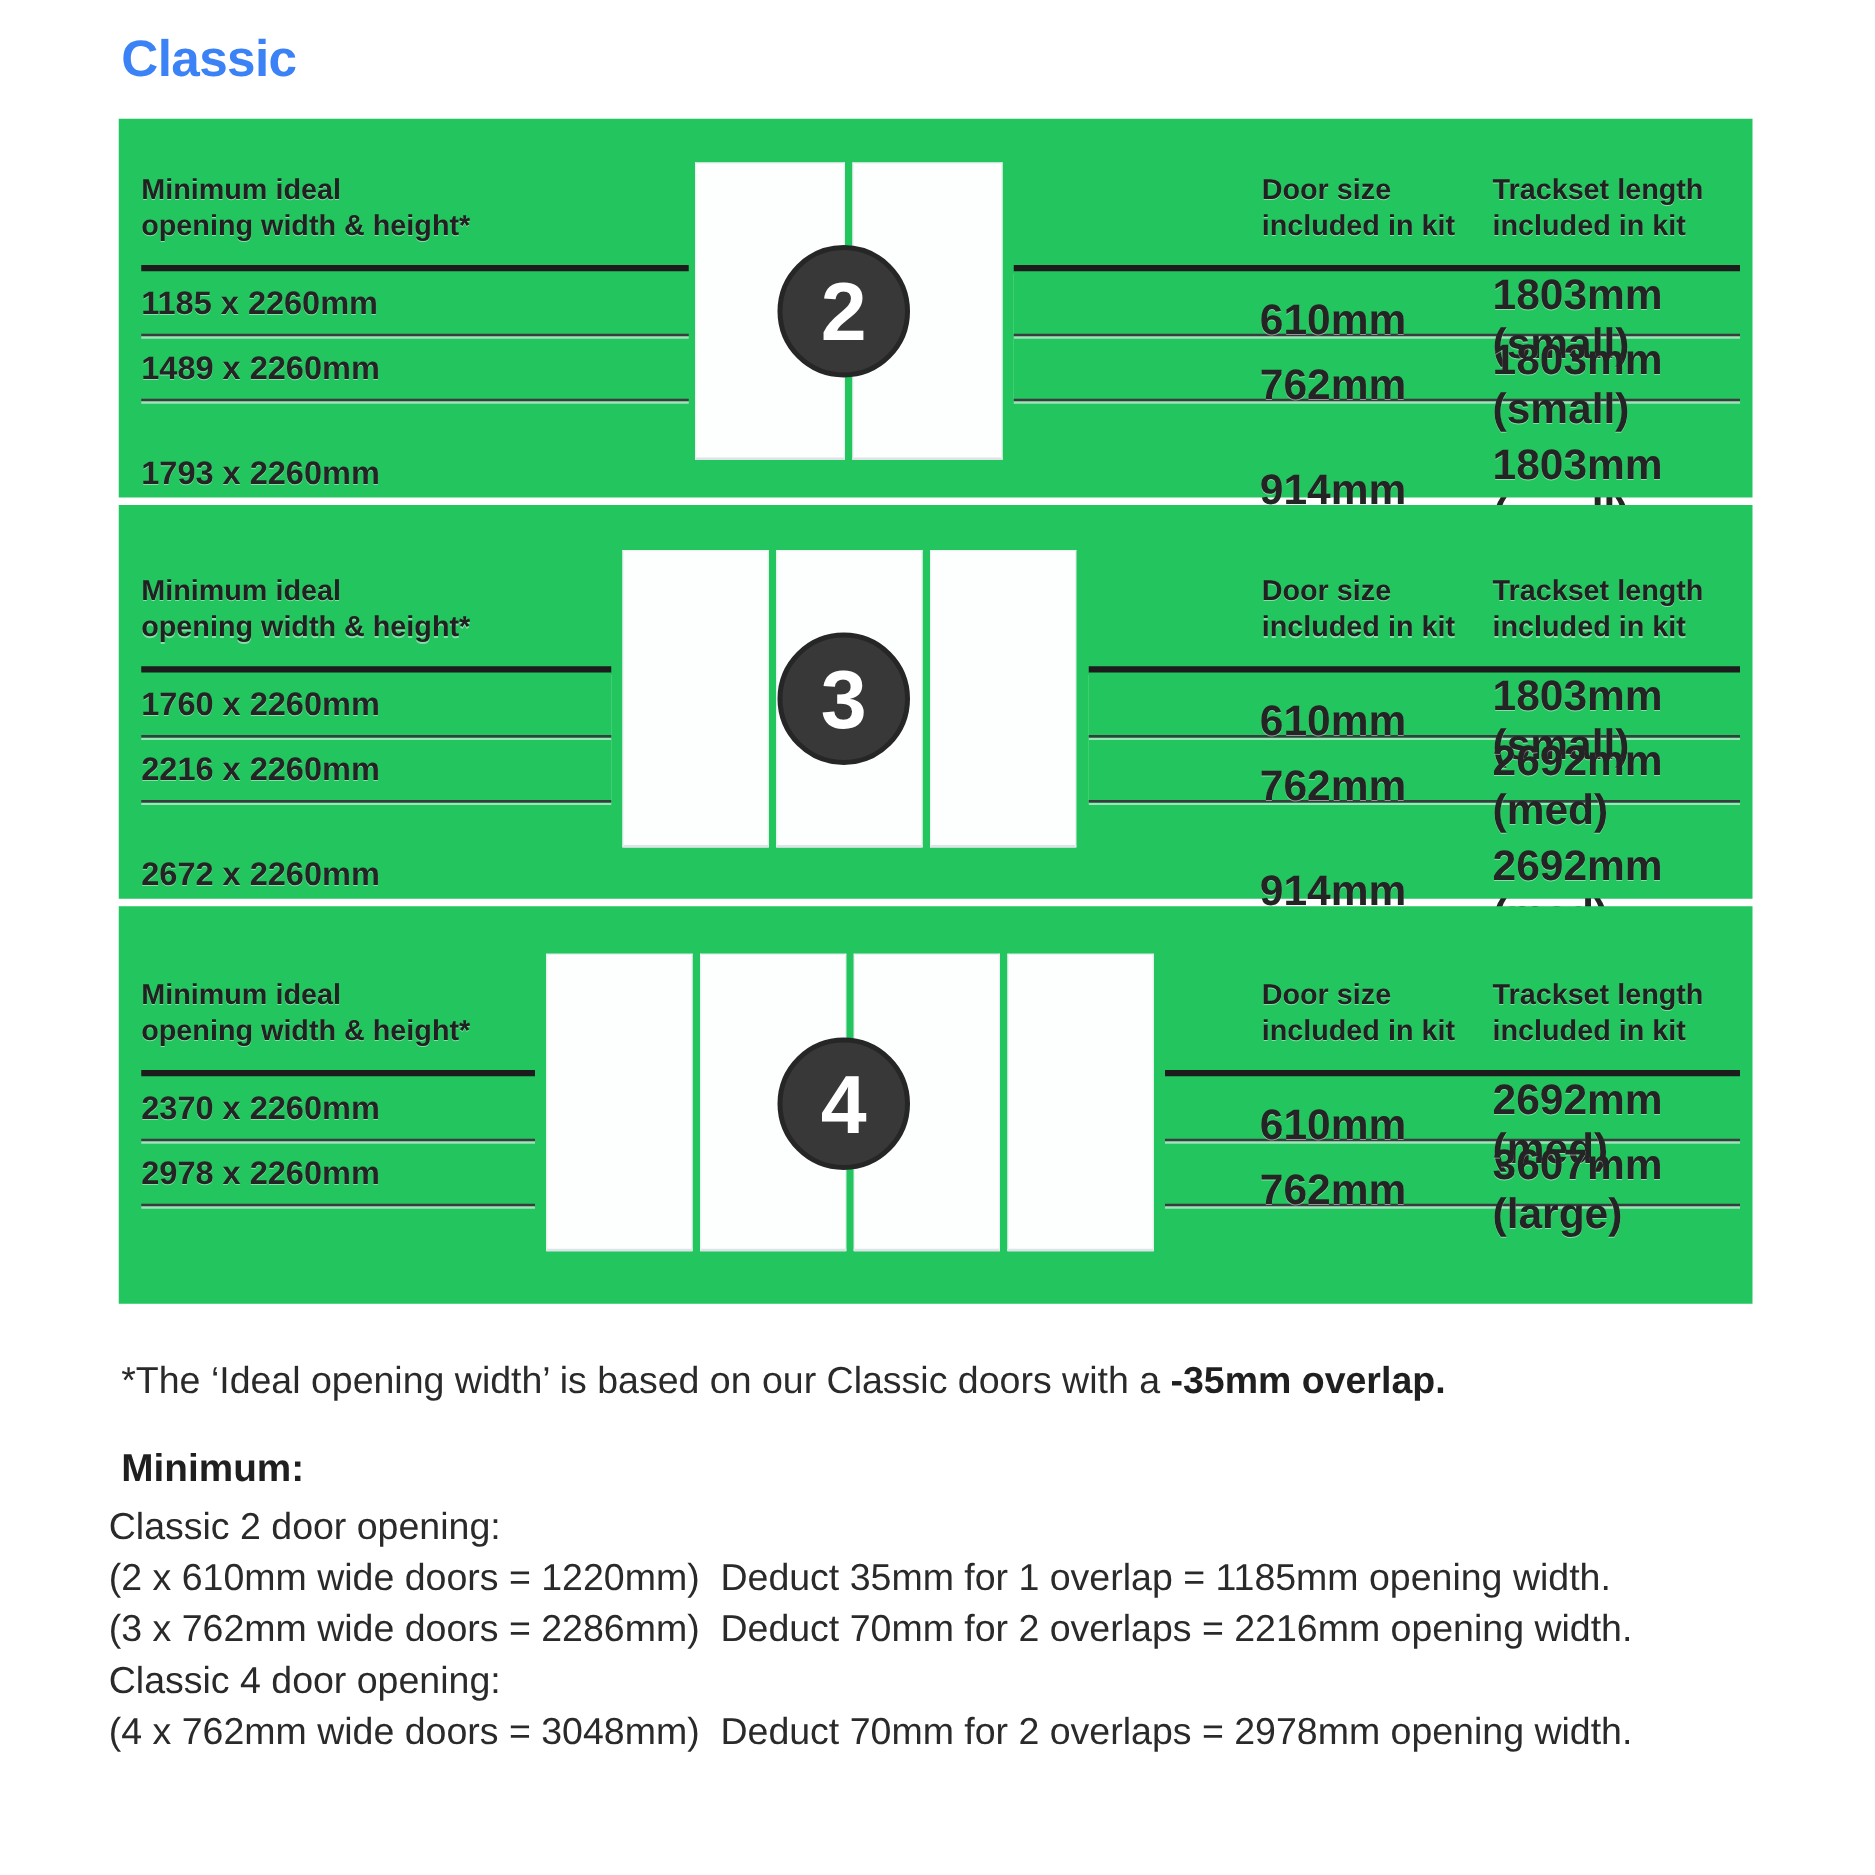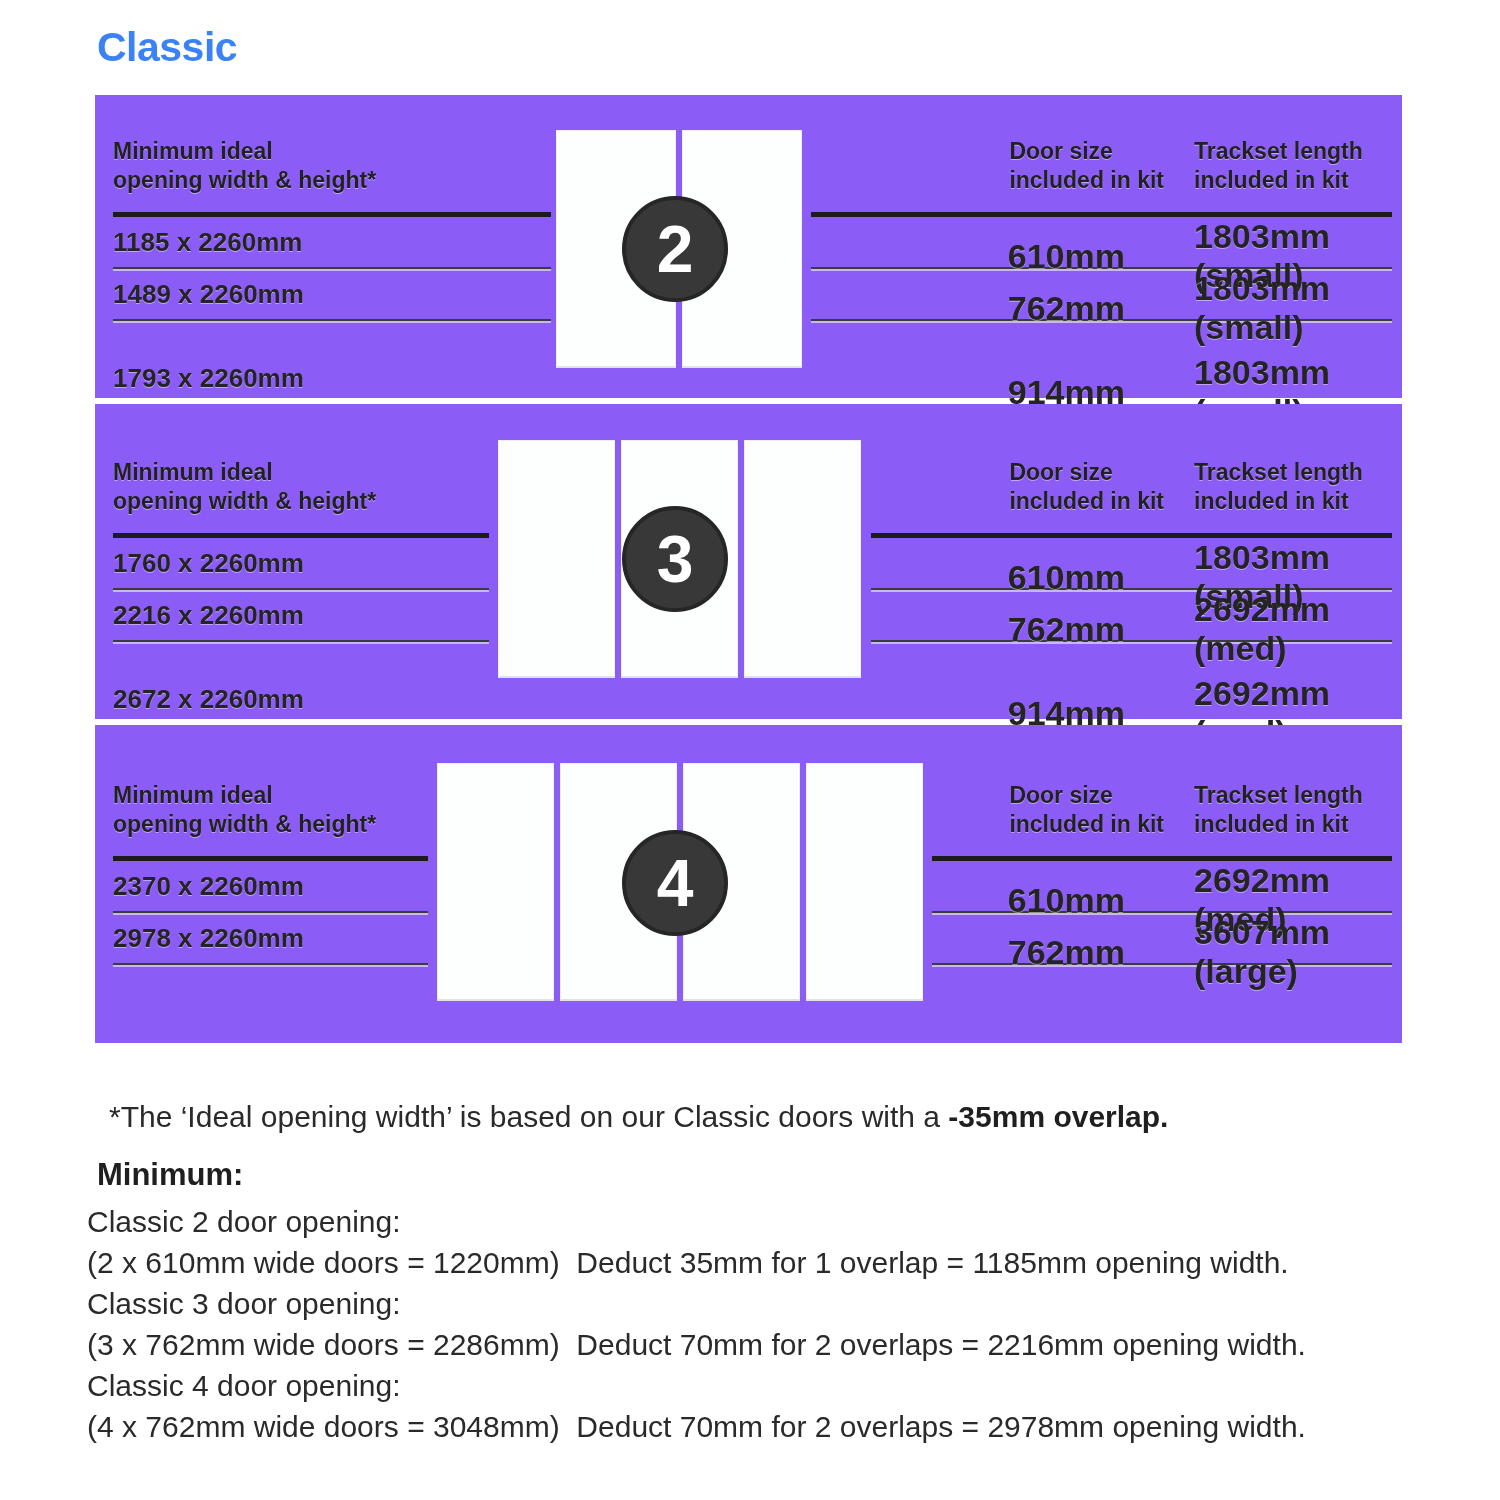--- a/index.html
+++ b/index.html
@@ -2,21 +2,21 @@
 <html><head>
 <meta charset="utf-8">
 <style>
   html,body{margin:0;padding:0;background:#fff;}
   .page{position:relative;width:1500px;height:1500px;background:#ffffff;overflow:hidden;
         font-family:"Liberation Sans","DejaVu Sans",sans-serif;color:#2a2a2a;}
 
   .title{position:absolute;left:97px;top:24px;margin:0;font-size:41px;font-weight:bold;color:#3b82f6;letter-spacing:-0.5px;}
 
   .panels{position:absolute;left:95px;top:95px;width:1307px;}
-  .panel{position:relative;background:#8b5cf6;}
+  .panel{position:relative;background:#22c55e;}
   .panel + .panel{margin-top:6px;}
   .panel-1{height:303px;--pad:42px;--lw:438px;--dl:461px;--dt:35px;--dw:246px;--rl:716px;--rw:581px;--bt:101px;}
   .panel-2{height:315px;--pad:54px;--lw:376px;--dl:403px;--dt:36px;--dw:363px;--rl:776px;--rw:521px;--bt:102px;}
   .panel-3{height:318px;--pad:56px;--lw:315px;--dl:342px;--dt:38px;--dw:486px;--rl:837px;--rw:460px;--bt:105px;}
 
   .left-col{position:absolute;left:18px;top:0;width:var(--lw);}
   .right-col{position:absolute;top:0;left:var(--rl);width:var(--rw);}
 
   .col-head{margin:0;font-size:23px;line-height:29px;font-weight:bold;color:#212121;
             white-space:pre-line;text-shadow:0 1px 0 rgba(255,255,255,.45);}
@@ -39,21 +39,21 @@
   .rrow .c1{text-align:right;}
   .rrow .c2{text-align:left;}
 
   .doors{position:absolute;left:var(--dl);top:var(--dt);width:var(--dw);height:238px;display:flex;gap:6px;}
   .door{flex:1;background:#fdfefe;border:1px solid #edf0f2;border-bottom:2px solid #dde3e7;box-sizing:border-box;}
 
   .badge{position:absolute;left:527px;top:var(--bt);width:98px;height:98px;border-radius:50%;
          background:#383838;border:4px solid #262626;display:flex;align-items:center;justify-content:center;
          color:#ffffff;font-size:66px;font-weight:bold;line-height:1;}
 
-  .footnote{position:absolute;left:97px;top:1088px;margin:12px;font-size:30px;color:#2a2a2a;white-space:pre-wrap;}
+  .footnote{position:absolute;left:97px;top:1088px;margin:0;font-size:30px;color:#2a2a2a;white-space:pre-wrap;}
   .footnote b{font-weight:bold;color:#1f1f1f;}
   .examples-head{position:absolute;left:97px;top:1157px;margin:0;font-size:31px;font-weight:bold;color:#1f1f1f;}
   .examples{position:absolute;left:87px;top:1201px;font-size:30px;line-height:41px;color:#2a2a2a;}
   .ex-line{white-space:pre-wrap;}
 </style>
 </head>
 <body>
 
 <div class="page">
 
@@ -178,19 +178,18 @@
 
   </div>
 
   <p class="footnote"><span>*The ‘Ideal opening width’ is based on our Classic doors with a </span><b>-35mm overlap.</b></p>
 
   <h2 class="examples-head">Minimum:</h2>
 
   <div class="examples">
     <div class="ex-line">Classic 2 door opening:</div>
     <div class="ex-line">(2 x 610mm wide doors = 1220mm)  Deduct 35mm for 1 overlap = 1185mm opening width.</div>
-    <div class="ex-line">Classic 3 door opening:</div>
     <div class="ex-line">(3 x 762mm wide doors = 2286mm)  Deduct 70mm for 2 overlaps = 2216mm opening width.</div>
     <div class="ex-line">Classic 4 door opening:</div>
     <div class="ex-line">(4 x 762mm wide doors = 3048mm)  Deduct 70mm for 2 overlaps = 2978mm opening width.</div>
   </div>
 
 </div>
 
 </body></html>

